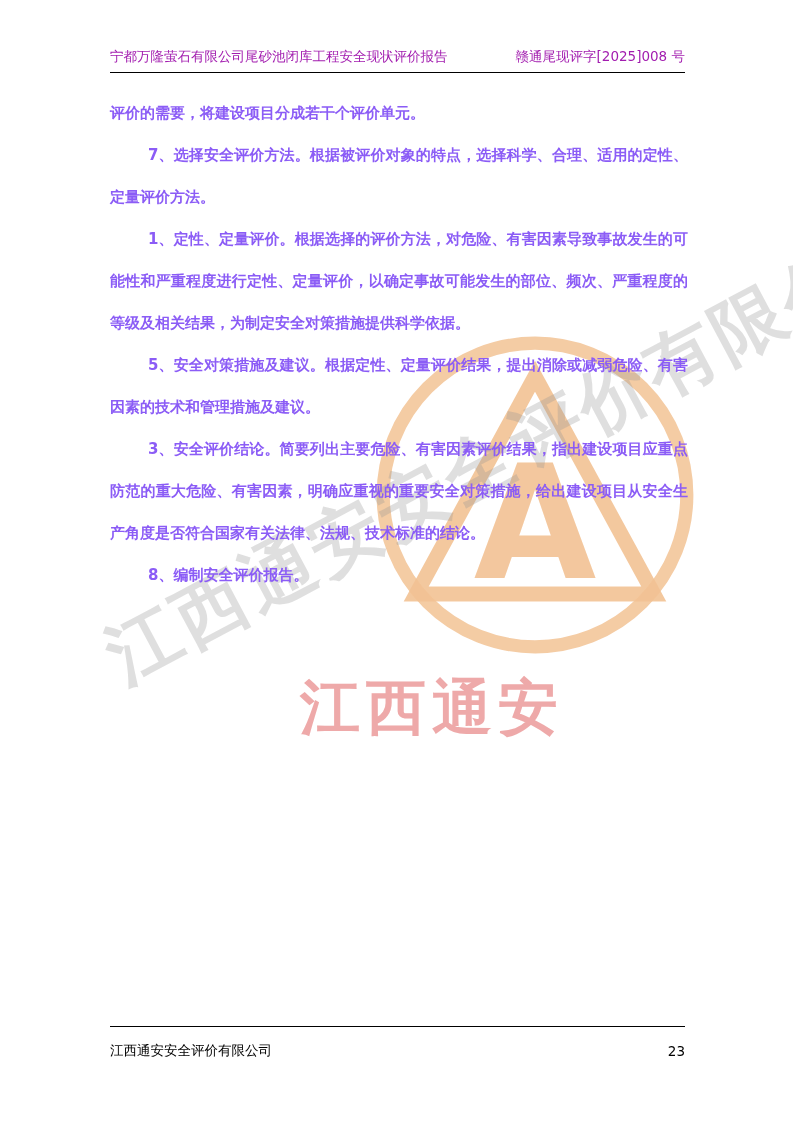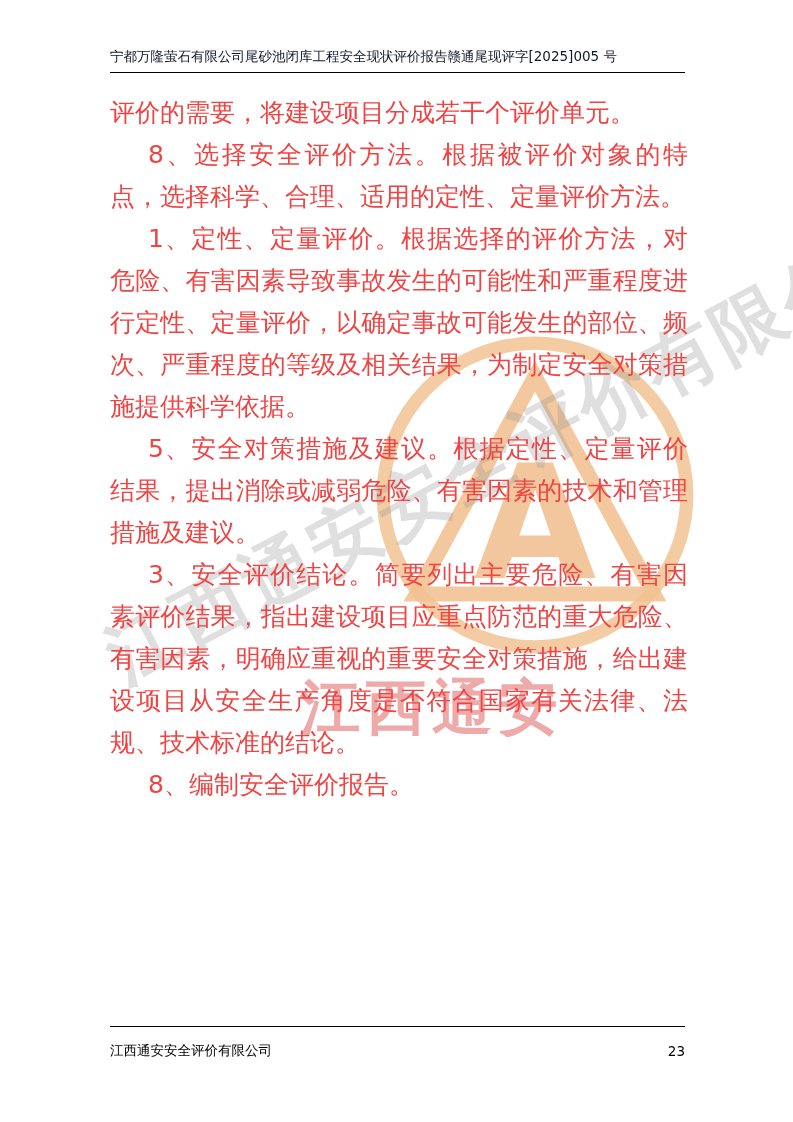--- a/index.html
+++ b/index.html
@@ -24,51 +24,53 @@
     box-sizing: border-box;
   }
 
   
   .header {
     position: absolute;
     top: 48px;
     left: 110px;
     width: 575px;
     display: flex;
+    justify-content: space-between;
     align-items: flex-end;
     font-size: 13.5px;
     line-height: 1.2;
     font-family: "DejaVu Sans", "Liberation Sans", sans-serif;
-    color: #0f172a;
+    color: #a21caf;
     letter-spacing: 0px;
   }
   .header-left { white-space: nowrap; }
   .header-right { white-space: nowrap; }
 
   .header-rule {
     position: absolute;
     top: 72px;
     left: 110px;
     width: 575px;
     border-bottom: 1.6px solid #000;
   }
 
   
   .content {
     position: absolute;
     top: 92px;
     left: 110px;
     width: 578px;
-    font-size: 25px;
+    font-size: 15px;
     line-height: 42px;
     text-align: justify;
     text-justify: inter-ideograph;
     font-family: "DejaVu Sans", "Liberation Sans", sans-serif;
-    color: #ef4444;
+    color: #8b5cf6;
     z-index: 3;
+    font-weight: bold;
   }
   .content p {
     margin: 0;
     text-indent: 0;
   }
   .content p.indent {
     text-indent: 38px;
   }
 
   
@@ -146,27 +148,27 @@
       <circle cx="100" cy="100" r="92" fill="none" stroke="#e8903c" stroke-width="8" opacity="0.85"></circle>
       <polygon points="100,28 172,160 28,160" fill="none" stroke="#e8903c" stroke-width="9" opacity="0.9"></polygon>
       <text x="100" y="150" text-anchor="middle" font-family="DejaVu Sans, sans-serif" font-size="96" font-weight="bold" fill="#e8903c" opacity="0.9">A</text>
     </svg>
     <div class="wm-text-rot">江西通安安全评价有限公司</div>
     <div class="wm-red">江西通安</div>
   </div>
 
   <div class="header">
     <span class="header-left">宁都万隆萤石有限公司尾砂池闭库工程安全现状评价报告</span>
-    <span class="header-right">赣通尾现评字[2025]005 号</span>
+    <span class="header-right">赣通尾现评字[2025]008 号</span>
   </div>
   <div class="header-rule"></div>
 
   <div class="content">
     <p>评价的需要，将建设项目分成若干个评价单元。</p>
-    <p class="indent">8、选择安全评价方法。根据被评价对象的特点，选择科学、合理、适用的定性、定量评价方法。</p>
+    <p class="indent">7、选择安全评价方法。根据被评价对象的特点，选择科学、合理、适用的定性、定量评价方法。</p>
     <p class="indent">1、定性、定量评价。根据选择的评价方法，对危险、有害因素导致事故发生的可能性和严重程度进行定性、定量评价，以确定事故可能发生的部位、频次、严重程度的等级及相关结果，为制定安全对策措施提供科学依据。</p>
     <p class="indent">5、安全对策措施及建议。根据定性、定量评价结果，提出消除或减弱危险、有害因素的技术和管理措施及建议。</p>
     <p class="indent">3、安全评价结论。简要列出主要危险、有害因素评价结果，指出建设项目应重点防范的重大危险、有害因素，明确应重视的重要安全对策措施，给出建设项目从安全生产角度是否符合国家有关法律、法规、技术标准的结论。</p>
     <p class="indent">8、编制安全评价报告。</p>
   </div>
 
   <div class="footer-rule"></div>
   <div class="footer">
     <span>江西通安安全评价有限公司</span>
     <span>23</span>

